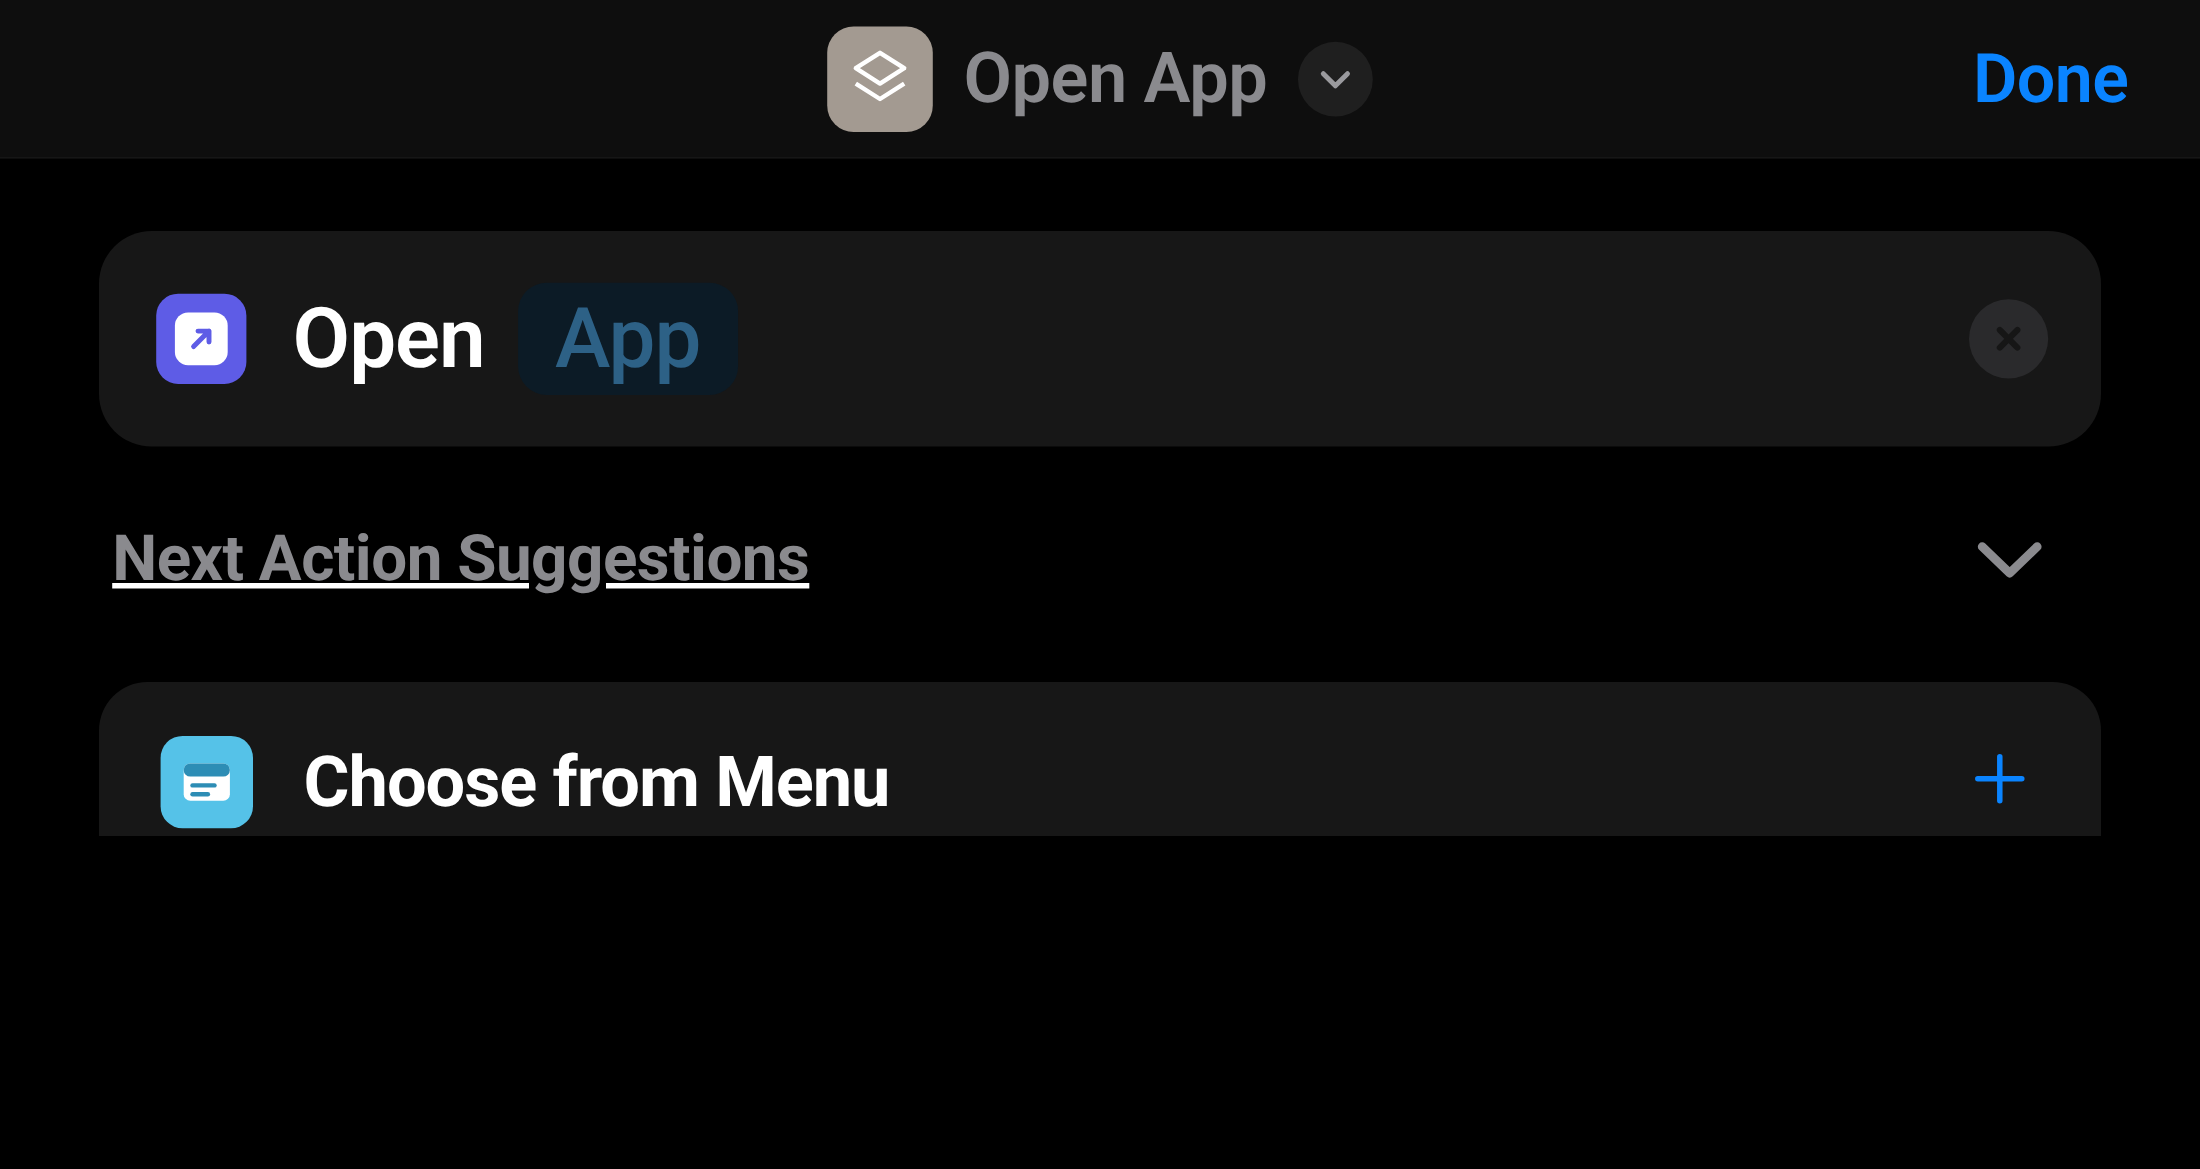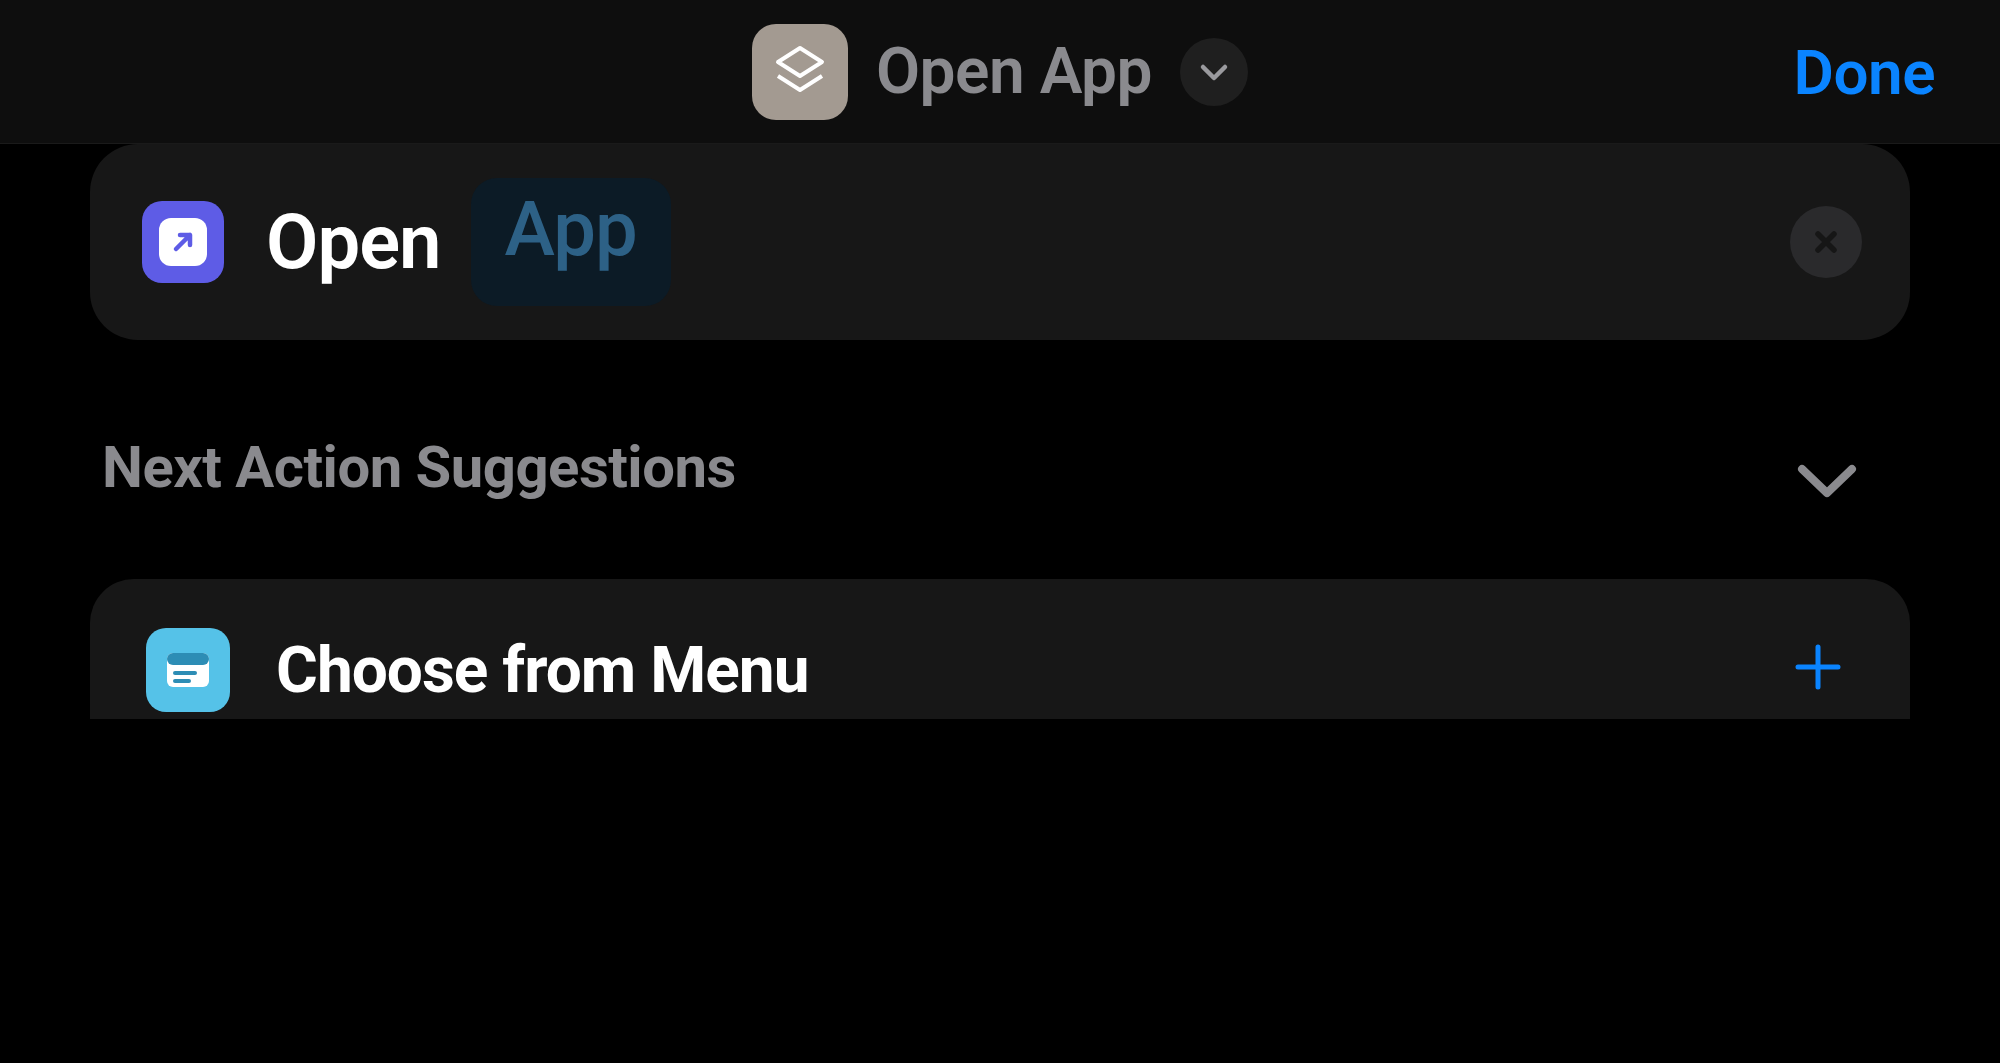--- a/index.html
+++ b/index.html
@@ -68,20 +68,21 @@
     cursor: pointer;
     user-select: none;
     text-align: center;
   }
 
   
   .content {
     padding: 0 90px;
   }
   .action-card {
+    margin-top: 66px;
     background: #171717;
     border-radius: 48px;
     height: 196px;
     display: flex;
     align-items: center;
     padding: 0 50px 0 52px;
     position: relative;
   }
   .open-app-icon {
     width: 82px;
@@ -112,47 +113,48 @@
     font-size: 76px;
     font-weight: 600;
     color: #fff;
     letter-spacing: -1px;
   }
   .action-token {
     font-size: 76px;
     font-weight: 500;
     color: #2d6186;
     background: #0c1b26;
-    padding: 6px 34px 32px 34px;
+    padding: 6px 34px 6px 34px;
     border-radius: 26px;
     letter-spacing: -1px;
   }
   .card-close {
     position: absolute;
     right: 48px;
     top: 50%;
     transform: translateY(-50%);
     width: 72px;
     height: 72px;
     border-radius: 50%;
     background: #2a2a2c;
     display: flex;
     align-items: center;
     justify-content: center;
     cursor: pointer;
   }
 
   
   .suggestions-header {
-    margin-top: 93px;
-    display: flex;
-    align-items: flex-end;
+    margin-top: 68px;
+    display: flex;
+    align-items: center;
     justify-content: space-between;
     padding-right: 50px;
     padding-left: 12px;
+    text-decoration: underline;
   }
   .suggestions-title {
     font-size: 58px;
     font-weight: 700;
     color: #8a8a8e;
     letter-spacing: -0.5px;
   }
   .suggestions-chevron {
     display: flex;
     align-items: center;

